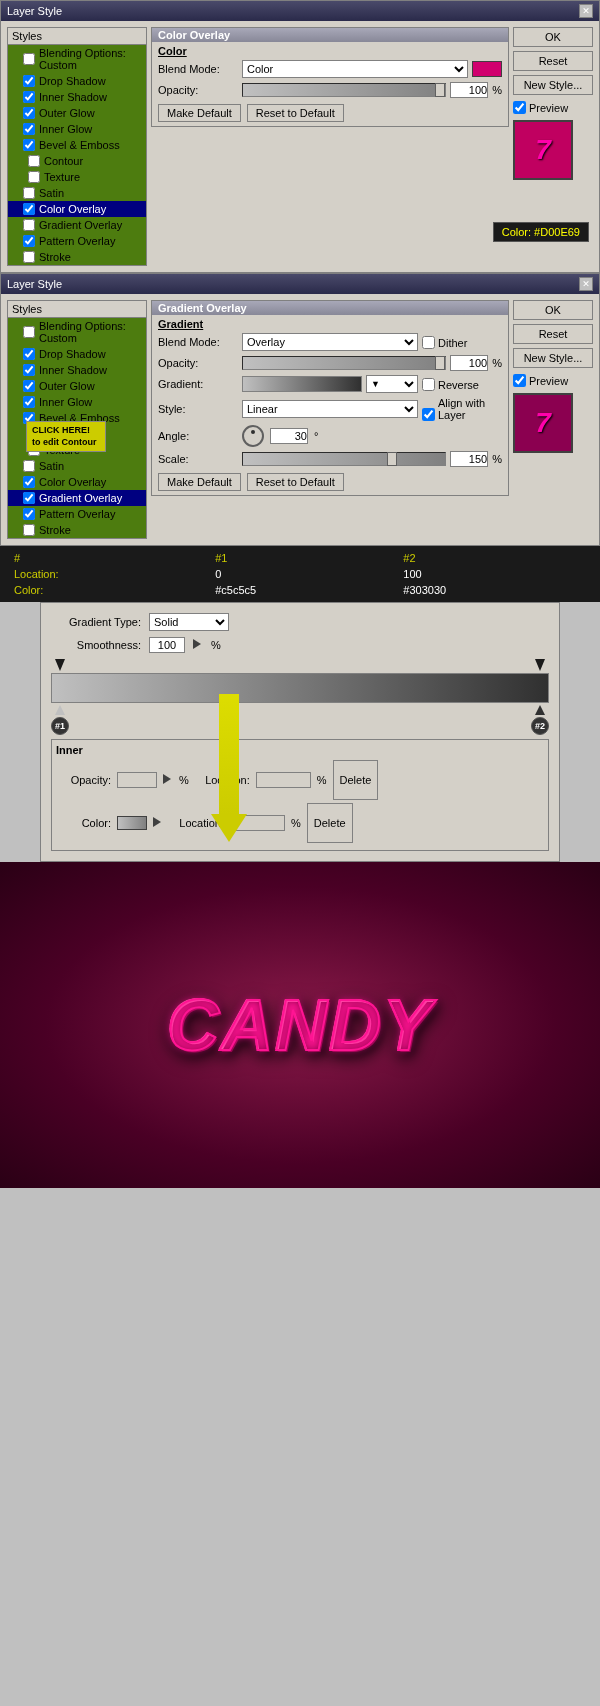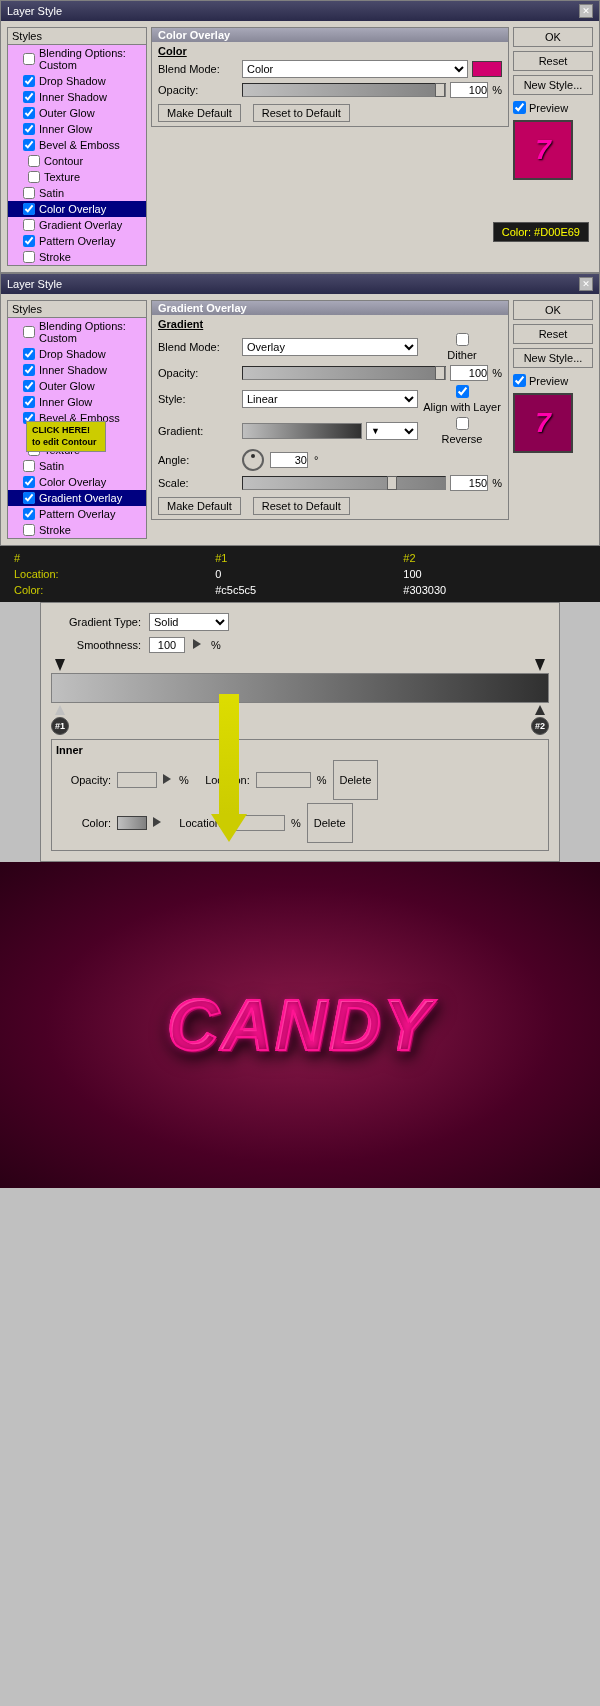--- a/index.html
+++ b/index.html
@@ -36,21 +36,21 @@
     }
     .dialog-body {
       display: flex;
       padding: 6px;
       gap: 4px;
     }
 
     
     .sidebar {
       width: 140px;
-      background: #f0abfc;
+      background: #4d7c0f;
       border: 1px solid #808080;
       flex-shrink: 0;
     }
     .sidebar-title {
       background: #d4d0c8;
       border-bottom: 1px solid #808080;
       padding: 2px 4px;
       font-size: 11px;
     }
     .sidebar-item {
@@ -153,21 +153,21 @@
     .btn {
       background: #d4d0c8;
       border: 1px solid #808080;
       padding: 2px 8px;
       font-size: 11px;
       cursor: pointer;
       min-width: 80px;
     }
     .panel-buttons {
       display: flex;
-      gap: 12px;
+      gap: 6px;
       padding: 4px 6px;
     }
 
     
     .right-buttons {
       display: flex;
       flex-direction: column;
       gap: 4px;
       width: 80px;
       flex-shrink: 0;
@@ -409,24 +409,23 @@
       width: 4px; height: 4px;
       border-radius: 50%;
       background: #303030;
       position: absolute;
       top: 3px; left: 50%;
       transform: translateX(-50%);
     }
 
     .checkbox-label {
       display: flex;
-      align-items: center;
+      align-items: flex-end;
       gap: 3px;
       font-size: 11px;
-      flex-direction: column;
     }
   </style>
 </head>
 <body>
 
 <div class="dialog">
   <div class="dialog-titlebar">
     <span>Layer Style</span>
     <div class="dialog-close">✕</div>
   </div>
@@ -618,41 +617,41 @@
         <div class="panel-row">
           <label>Opacity:</label>
           <div class="slider-container">
             <input type="range" class="slider" min="0" max="100" value="100" style="">
             <input type="text" class="text-input-sm" value="100" style="">
             <span>%</span>
           </div>
         </div>
 
         <div class="panel-row">
+          <label>Gradient:</label>
+          <div style="display:flex;align-items:center;gap:4px;flex:1;">
+            <div style="width:120px;height:16px;background:linear-gradient(to right,#c0c0c0,#303030);border:1px solid #808080;"></div>
+            <select style="width:20px;height:18px;font-size:9px;"><option>▼</option></select>
+          </div>
+          <label class="checkbox-label">
+            <input type="checkbox" style="">
+            <span>Reverse</span>
+          </label>
+        </div>
+
+        <div class="panel-row">
           <label>Style:</label>
           <select style="width:90px;">
             <option>Linear</option>
             <option>Radial</option>
             <option>Angle</option>
           </select>
           <label class="checkbox-label">
             <input type="checkbox" checked="" style="">
             <span>Align with Layer</span>
-          </label>
-        </div>
-
-        <div class="panel-row">
-          <label>Gradient:</label>
-          <div style="display:flex;align-items:center;gap:4px;flex:1;">
-            <div style="width:120px;height:16px;background:linear-gradient(to right,#c0c0c0,#303030);border:1px solid #808080;"></div>
-            <select style="width:20px;height:18px;font-size:9px;"><option>▼</option></select>
-          </div>
-          <label class="checkbox-label">
-            <input type="checkbox" style="">
-            <span>Reverse</span>
           </label>
         </div>
 
         <div class="panel-row">
           <label>Angle:</label>
           <div style="display:flex;align-items:center;gap:6px;">
             <div class="angle-circle">
               <div class="angle-dot"></div>
             </div>
             <input type="text" class="text-input-sm" value="30" style="">

